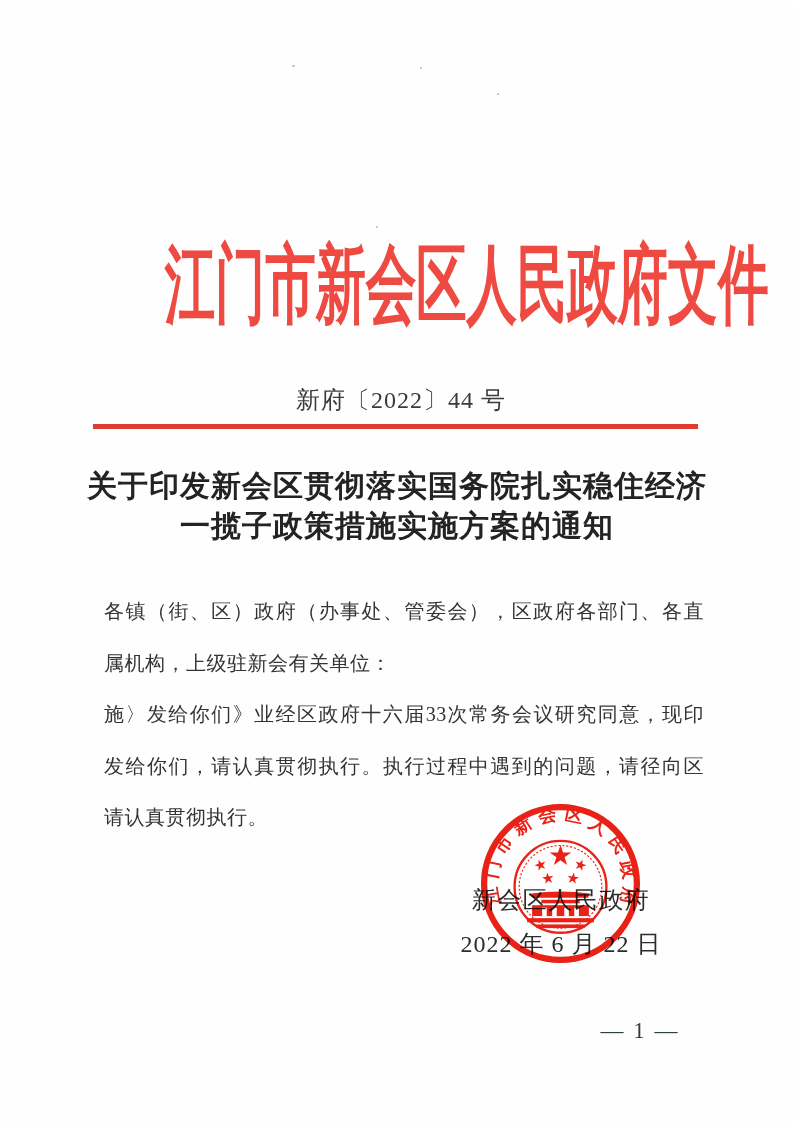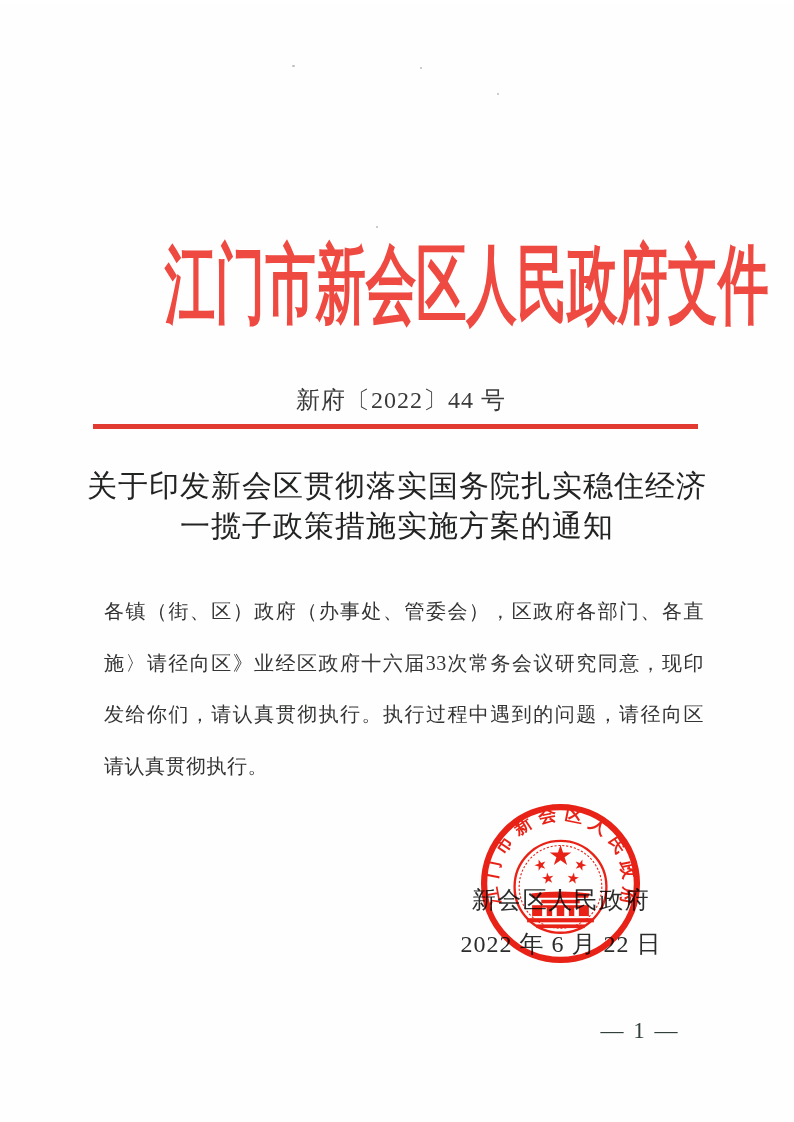--- a/index.html
+++ b/index.html
@@ -56,21 +56,21 @@
     width: 605px; height: 5px;
     background: #e03a31;
   }
 
   
   .doc-title {
     position: absolute;
     left: 0; top: 462px;
     width: 794px;
     text-align: center;
-    font-weight: normal;
+    font-weight: bold;
     font-size: 30px;
     line-height: 40px;
     color: #222422;
     letter-spacing: 1px;
   }
 
   
   .body-text {
     position: absolute;
     left: 104px; top: 582px;
@@ -148,21 +148,22 @@
 
   <div class="red-rule"></div>
 
   <div class="doc-title">
     <div>关于印发新会区贯彻落实国务院扎实稳住经济</div>
     <div>一揽子政策措施实施方案的通知</div>
   </div>
 
   <div class="body-text">
     <div class="body-line just">各镇（街、区）政府（办事处、管委会），区政府各部门、各直</div>
-    <div class="body-line just">施〉请径向区》业经区政府十六届33次常务会议研究同意，现印</div>
+    <div class="body-line">属机构，上级驻新会有关单位：</div>
+    <div class="body-line just">施〉发给你们》业经区政府十六届33次常务会议研究同意，现印</div>
     <div class="body-line just">发给你们，请认真贯彻执行。执行过程中遇到的问题，请径向区</div>
     <div class="body-line">请认真贯彻执行。</div>
   </div>
 
   <div class="signature">
     <div class="org">新会区人民政府</div>
     <div class="date">2022 年 6 月 22 日</div>
   </div>
 
   <svg class="seal" viewBox="0 0 200 200" aria-hidden="true">

